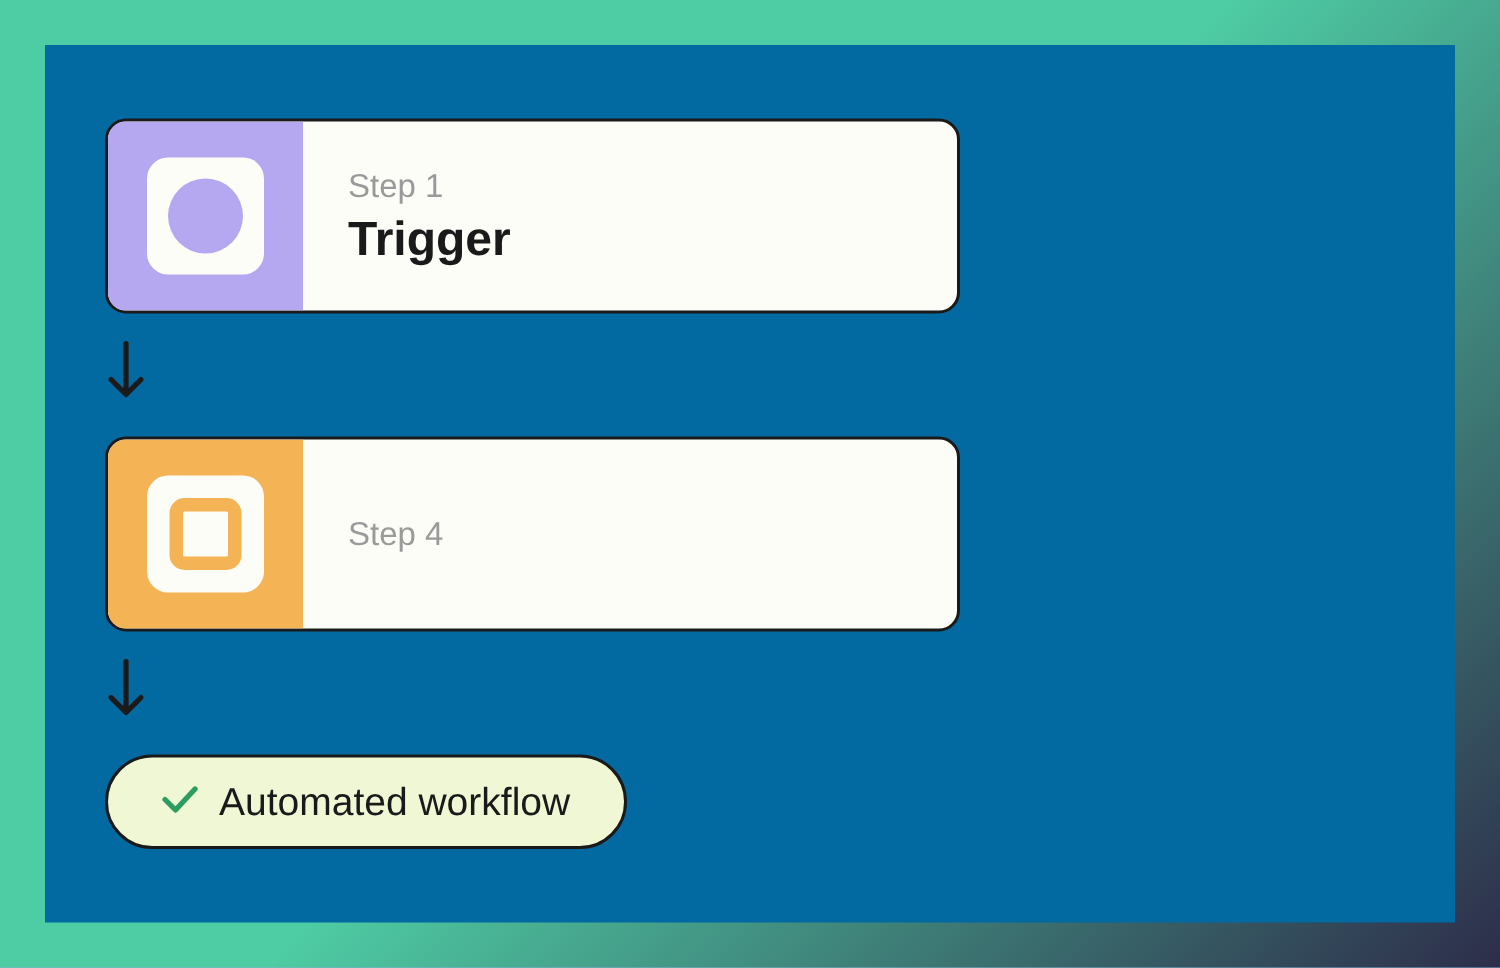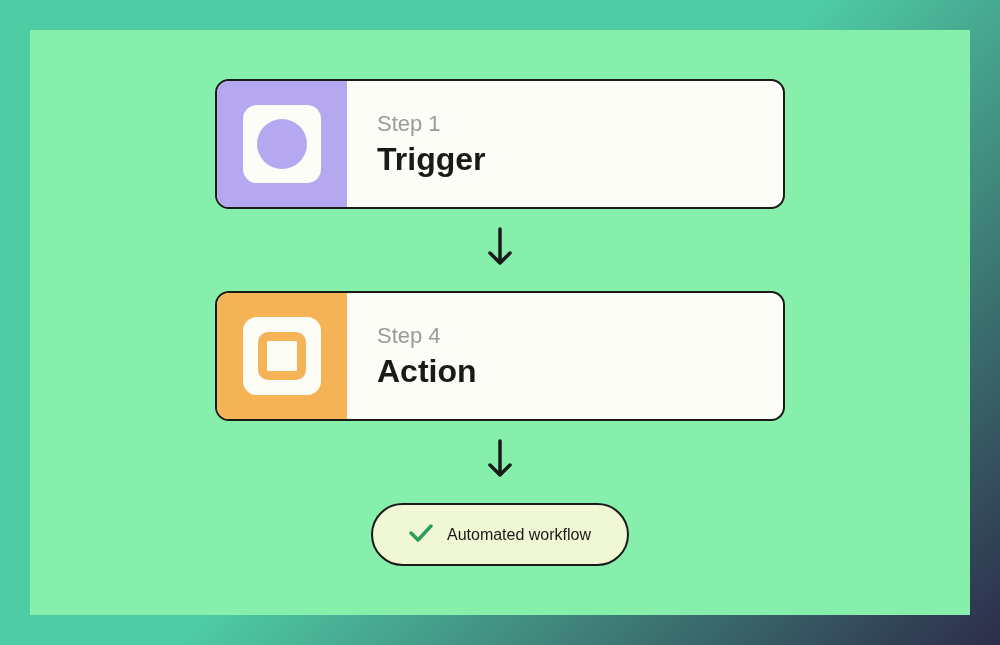--- a/index.html
+++ b/index.html
@@ -11,26 +11,26 @@
       width: 1000px;
       height: 645px;
       font-family: -apple-system, BlinkMacSystemFont, 'Segoe UI', Arial, sans-serif;
       background: linear-gradient(135deg, #4ecca3 0%, #4ecca3 50%, #2d2d4a 100%);
       display: flex;
       align-items: center;
       justify-content: center;
       padding: 30px;
     }
     .canvas {
-      background: #86efac;
+      background: #0369a1;
       width: 100%;
       height: 100%;
       display: flex;
       flex-direction: column;
-      align-items: center;
+      align-items: flex-start;
       justify-content: center;
       gap: 18px;
       padding: 40px;
     }
     .step-card {
       width: 570px;
       height: 130px;
       background: #fdfdf7;
       border: 2px solid #1a1a1a;
       border-radius: 14px;
@@ -103,21 +103,21 @@
       display: flex;
       align-items: center;
       gap: 14px;
     }
     .checkmark {
       color: #2a9d5f;
       font-size: 26px;
       font-weight: 700;
     }
     .result-text {
-      font-size: 16px;
+      font-size: 26px;
       color: #1a1a1a;
     }
   </style>
 </head>
 <body>
 
 <div class="canvas">
 
   <div class="step-card">
     <div class="step-icon-box trigger">
@@ -138,21 +138,20 @@
   </div>
 
   <div class="step-card">
     <div class="step-icon-box action">
       <div class="icon-frame">
         <div class="square-icon"></div>
       </div>
     </div>
     <div class="step-content">
       <div class="step-label">Step 4</div>
-      <div class="step-title">Action</div>
     </div>
   </div>
 
   <div class="arrow">
     <svg width="28" height="40" viewBox="0 0 28 40" fill="none">
       <path d="M14 2 L14 34 M4 26 L14 36 L24 26" stroke="#1a1a1a" stroke-width="3.5" stroke-linecap="round" stroke-linejoin="round"></path>
     </svg>
   </div>
 
   <div class="result-pill">

